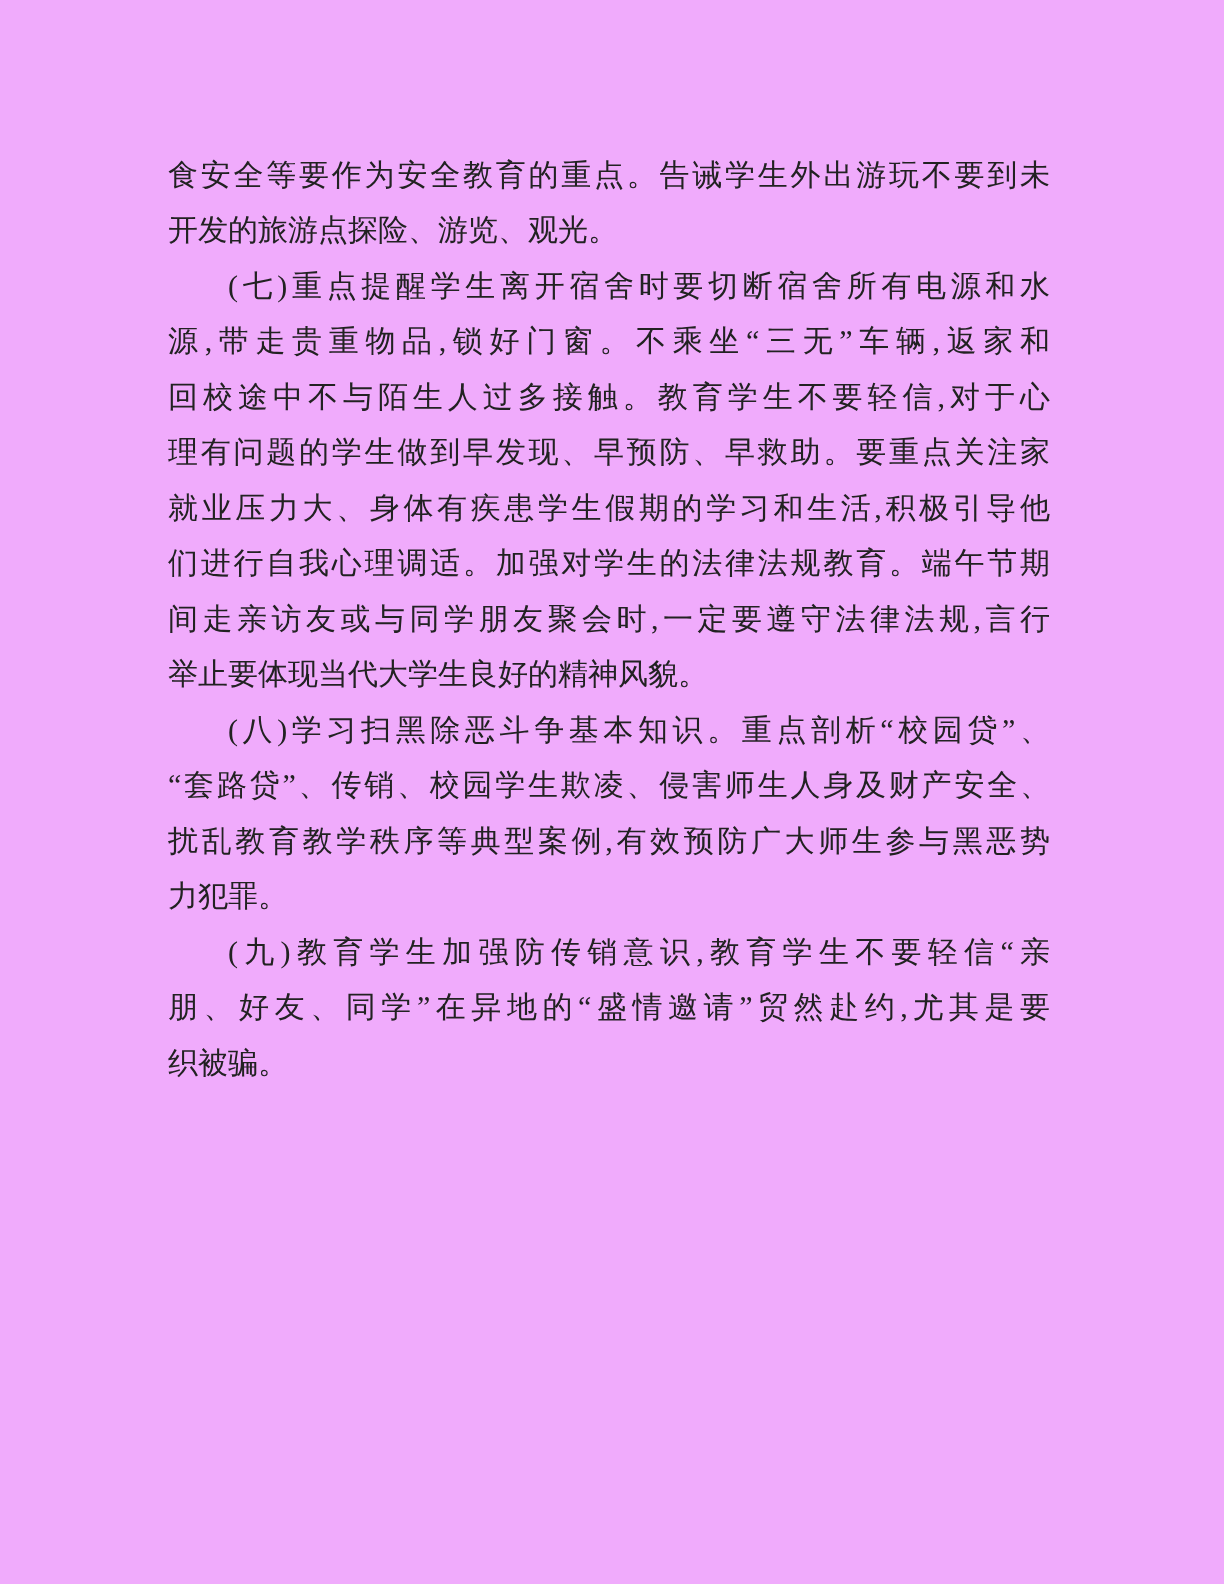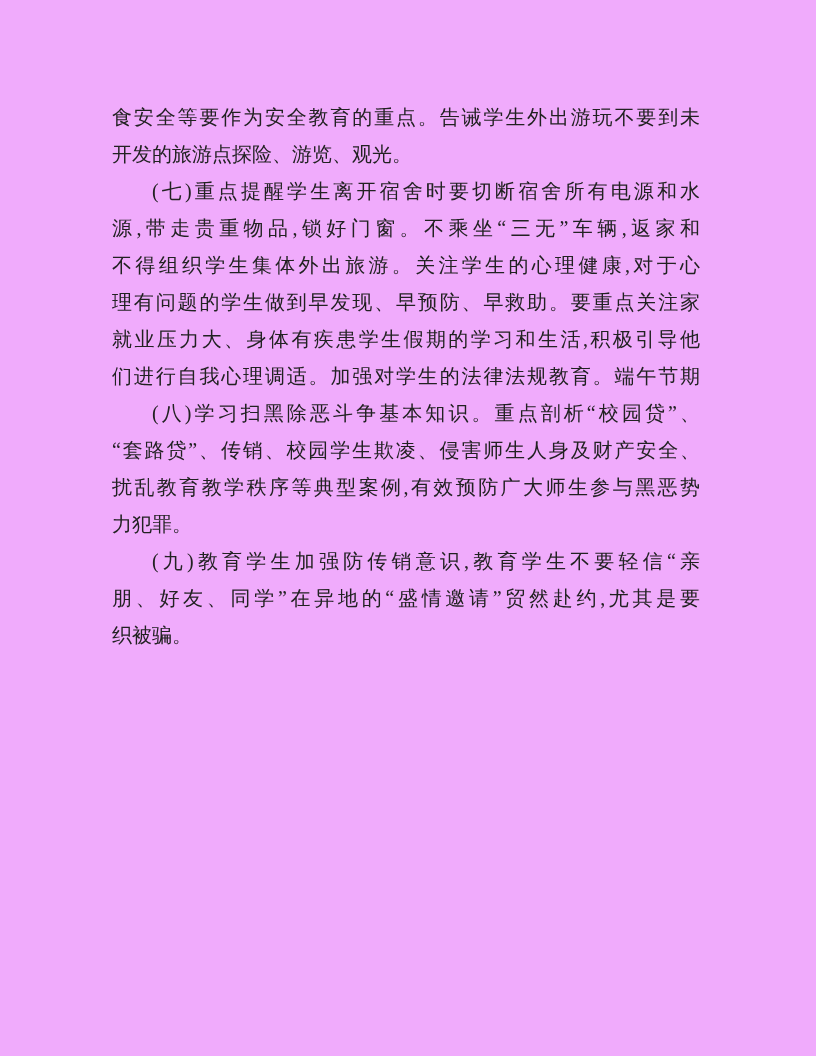--- a/index.html
+++ b/index.html
@@ -50,24 +50,26 @@
 
 <div class="page">
   <div class="doc-content">
       <div class="paragraph">
         <div class="line">食安全等要作为安全教育的重点。告诫学生外出游玩不要到未</div>
         <div class="line para-end">开发的旅游点探险、游览、观光。</div>
       </div>
       <div class="paragraph">
         <div class="line first-indent">(七)重点提醒学生离开宿舍时要切断宿舍所有电源和水</div>
         <div class="line">源,带走贵重物品,锁好门窗。不乘坐“三无”车辆,返家和</div>
-        <div class="line">不得组织学生集体外出旅游。关注学生的心理健康,对于心</div>
+        <div class="line">回校途中不与陌生人过多接触。教育学生不要轻信,对于心</div>
         <div class="line">理有问题的学生做到早发现、早预防、早救助。要重点关注家</div>
         <div class="line">就业压力大、身体有疾患学生假期的学习和生活,积极引导他</div>
         <div class="line">们进行自我心理调适。加强对学生的法律法规教育。端午节期</div>
+        <div class="line">间走亲访友或与同学朋友聚会时,一定要遵守法律法规,言行</div>
+        <div class="line para-end">举止要体现当代大学生良好的精神风貌。</div>
       </div>
       <div class="paragraph">
         <div class="line first-indent">(八)学习扫黑除恶斗争基本知识。重点剖析“校园贷”、</div>
         <div class="line">“套路贷”、传销、校园学生欺凌、侵害师生人身及财产安全、</div>
         <div class="line">扰乱教育教学秩序等典型案例,有效预防广大师生参与黑恶势</div>
         <div class="line para-end">力犯罪。</div>
       </div>
       <div class="paragraph">
         <div class="line first-indent">(九)教育学生加强防传销意识,教育学生不要轻信“亲</div>
         <div class="line">朋、好友、同学”在异地的“盛情邀请”贸然赴约,尤其是要</div>

